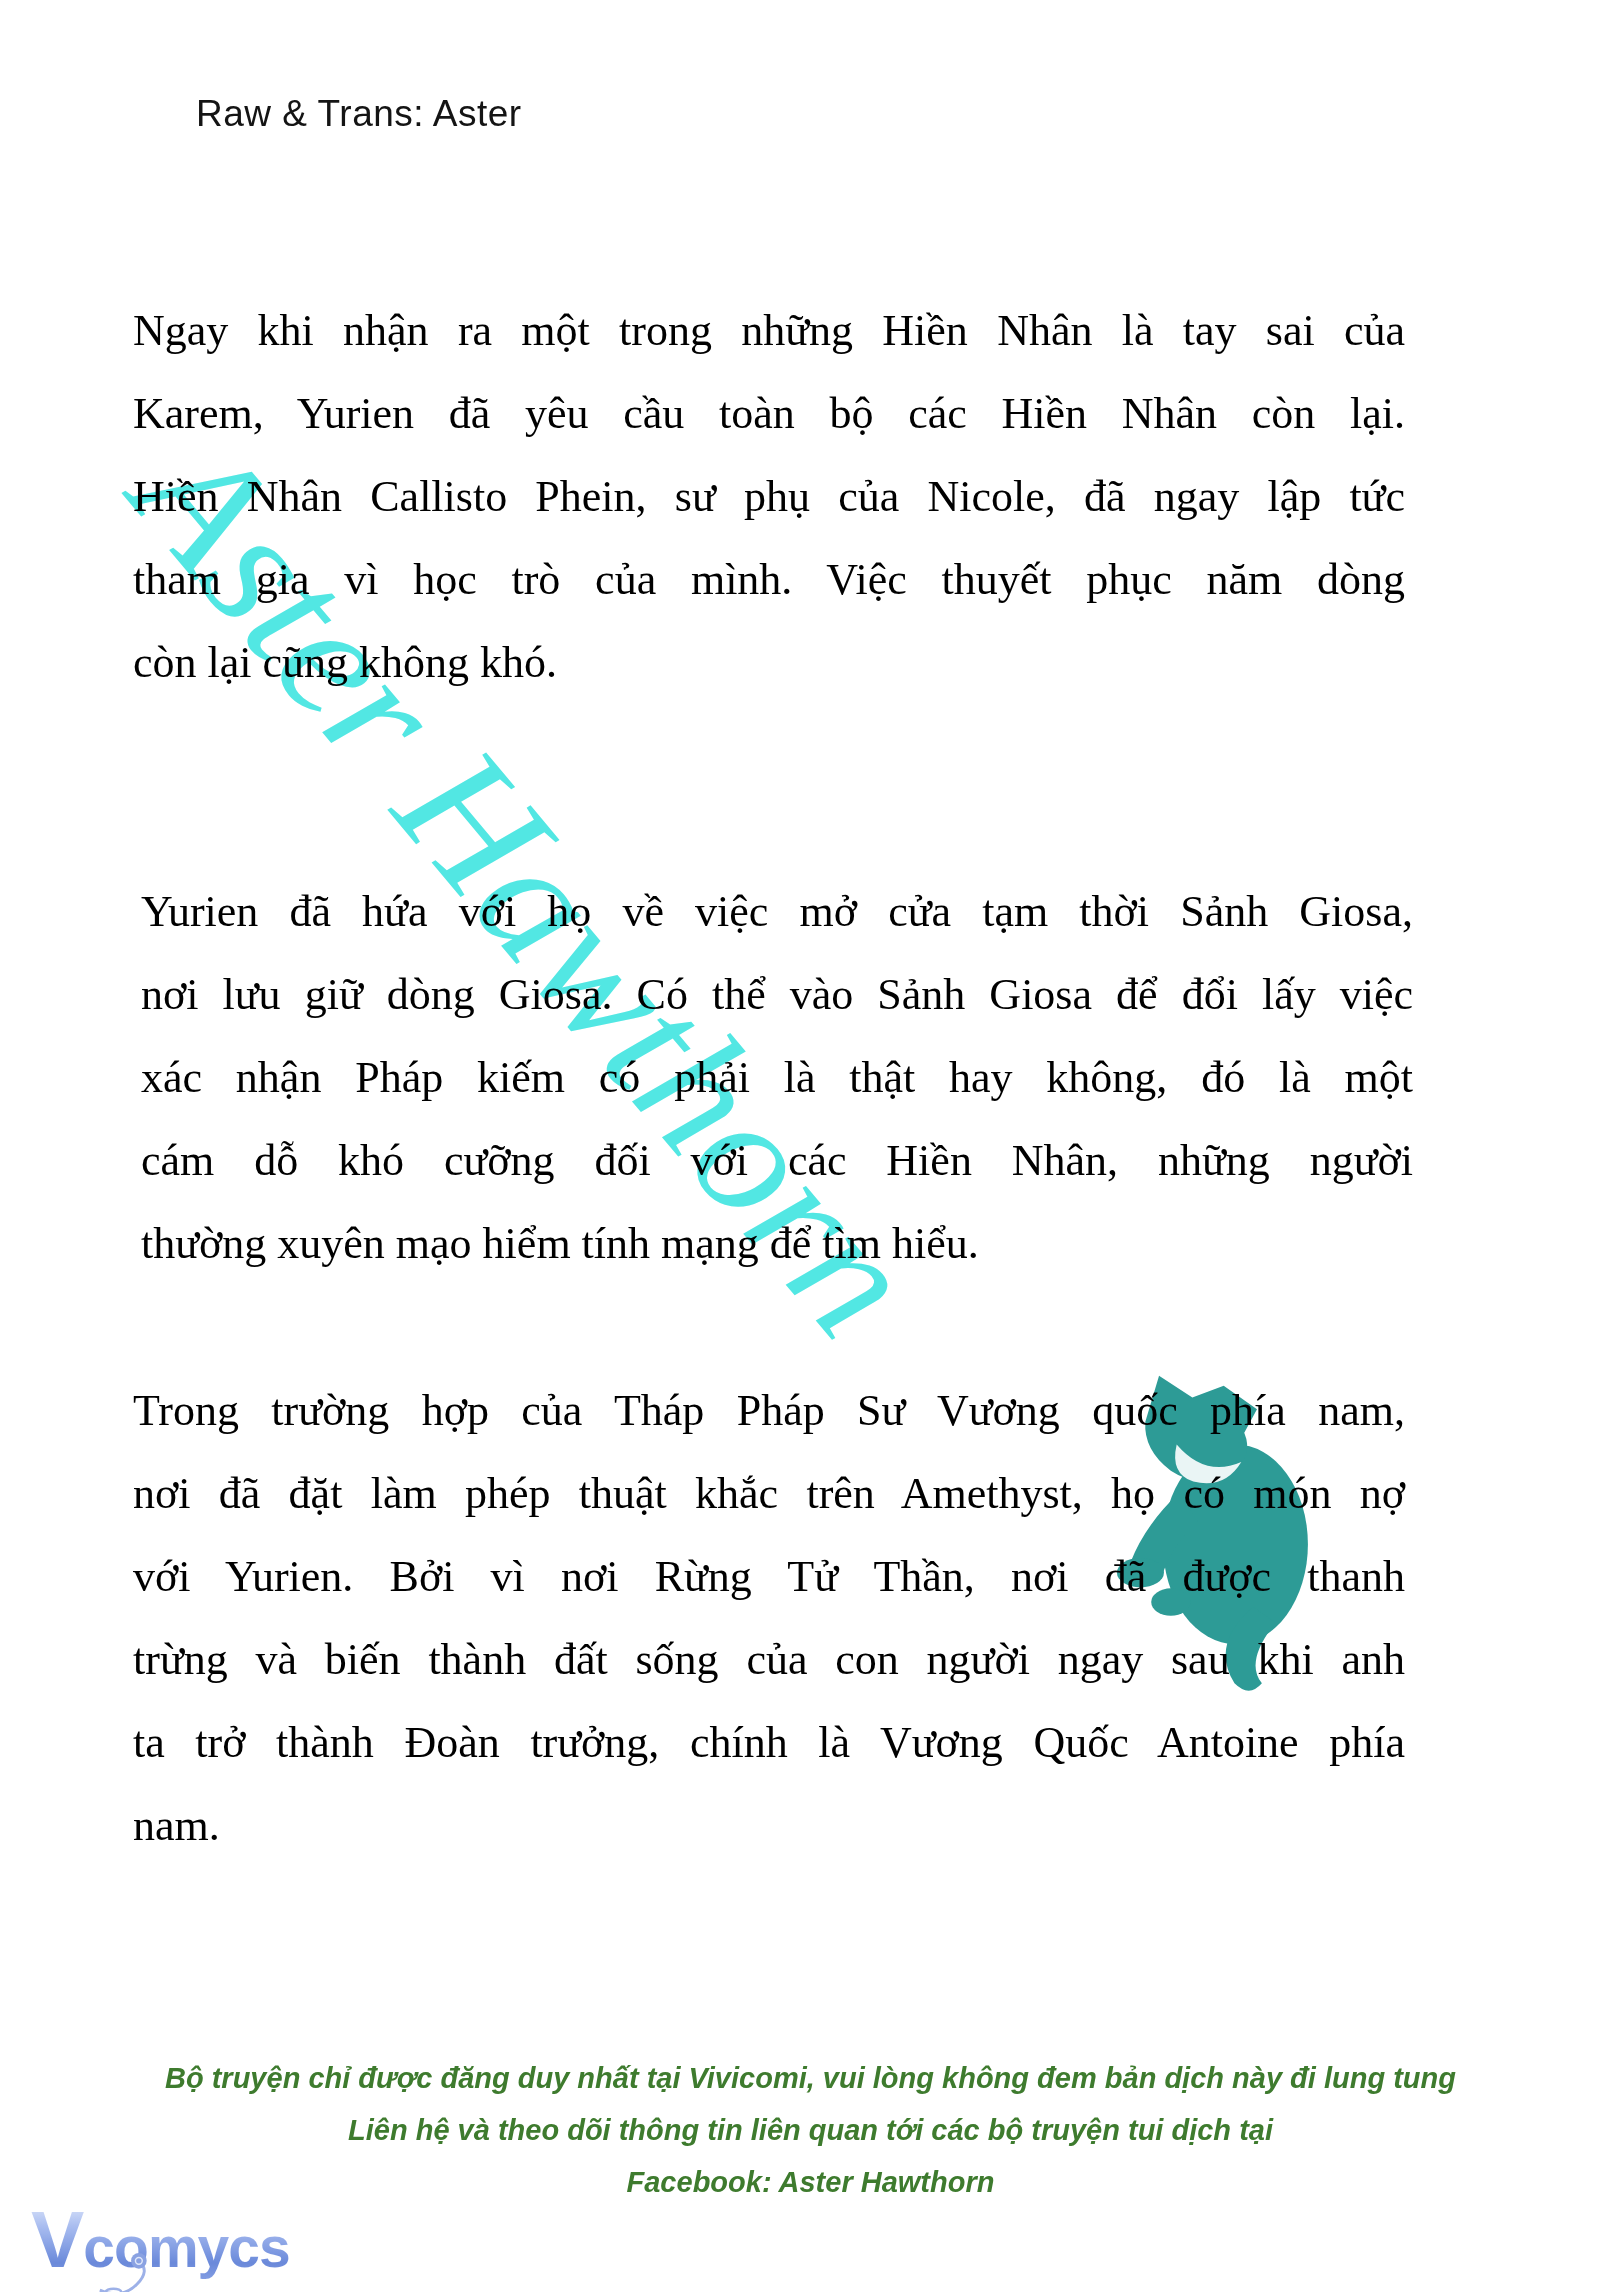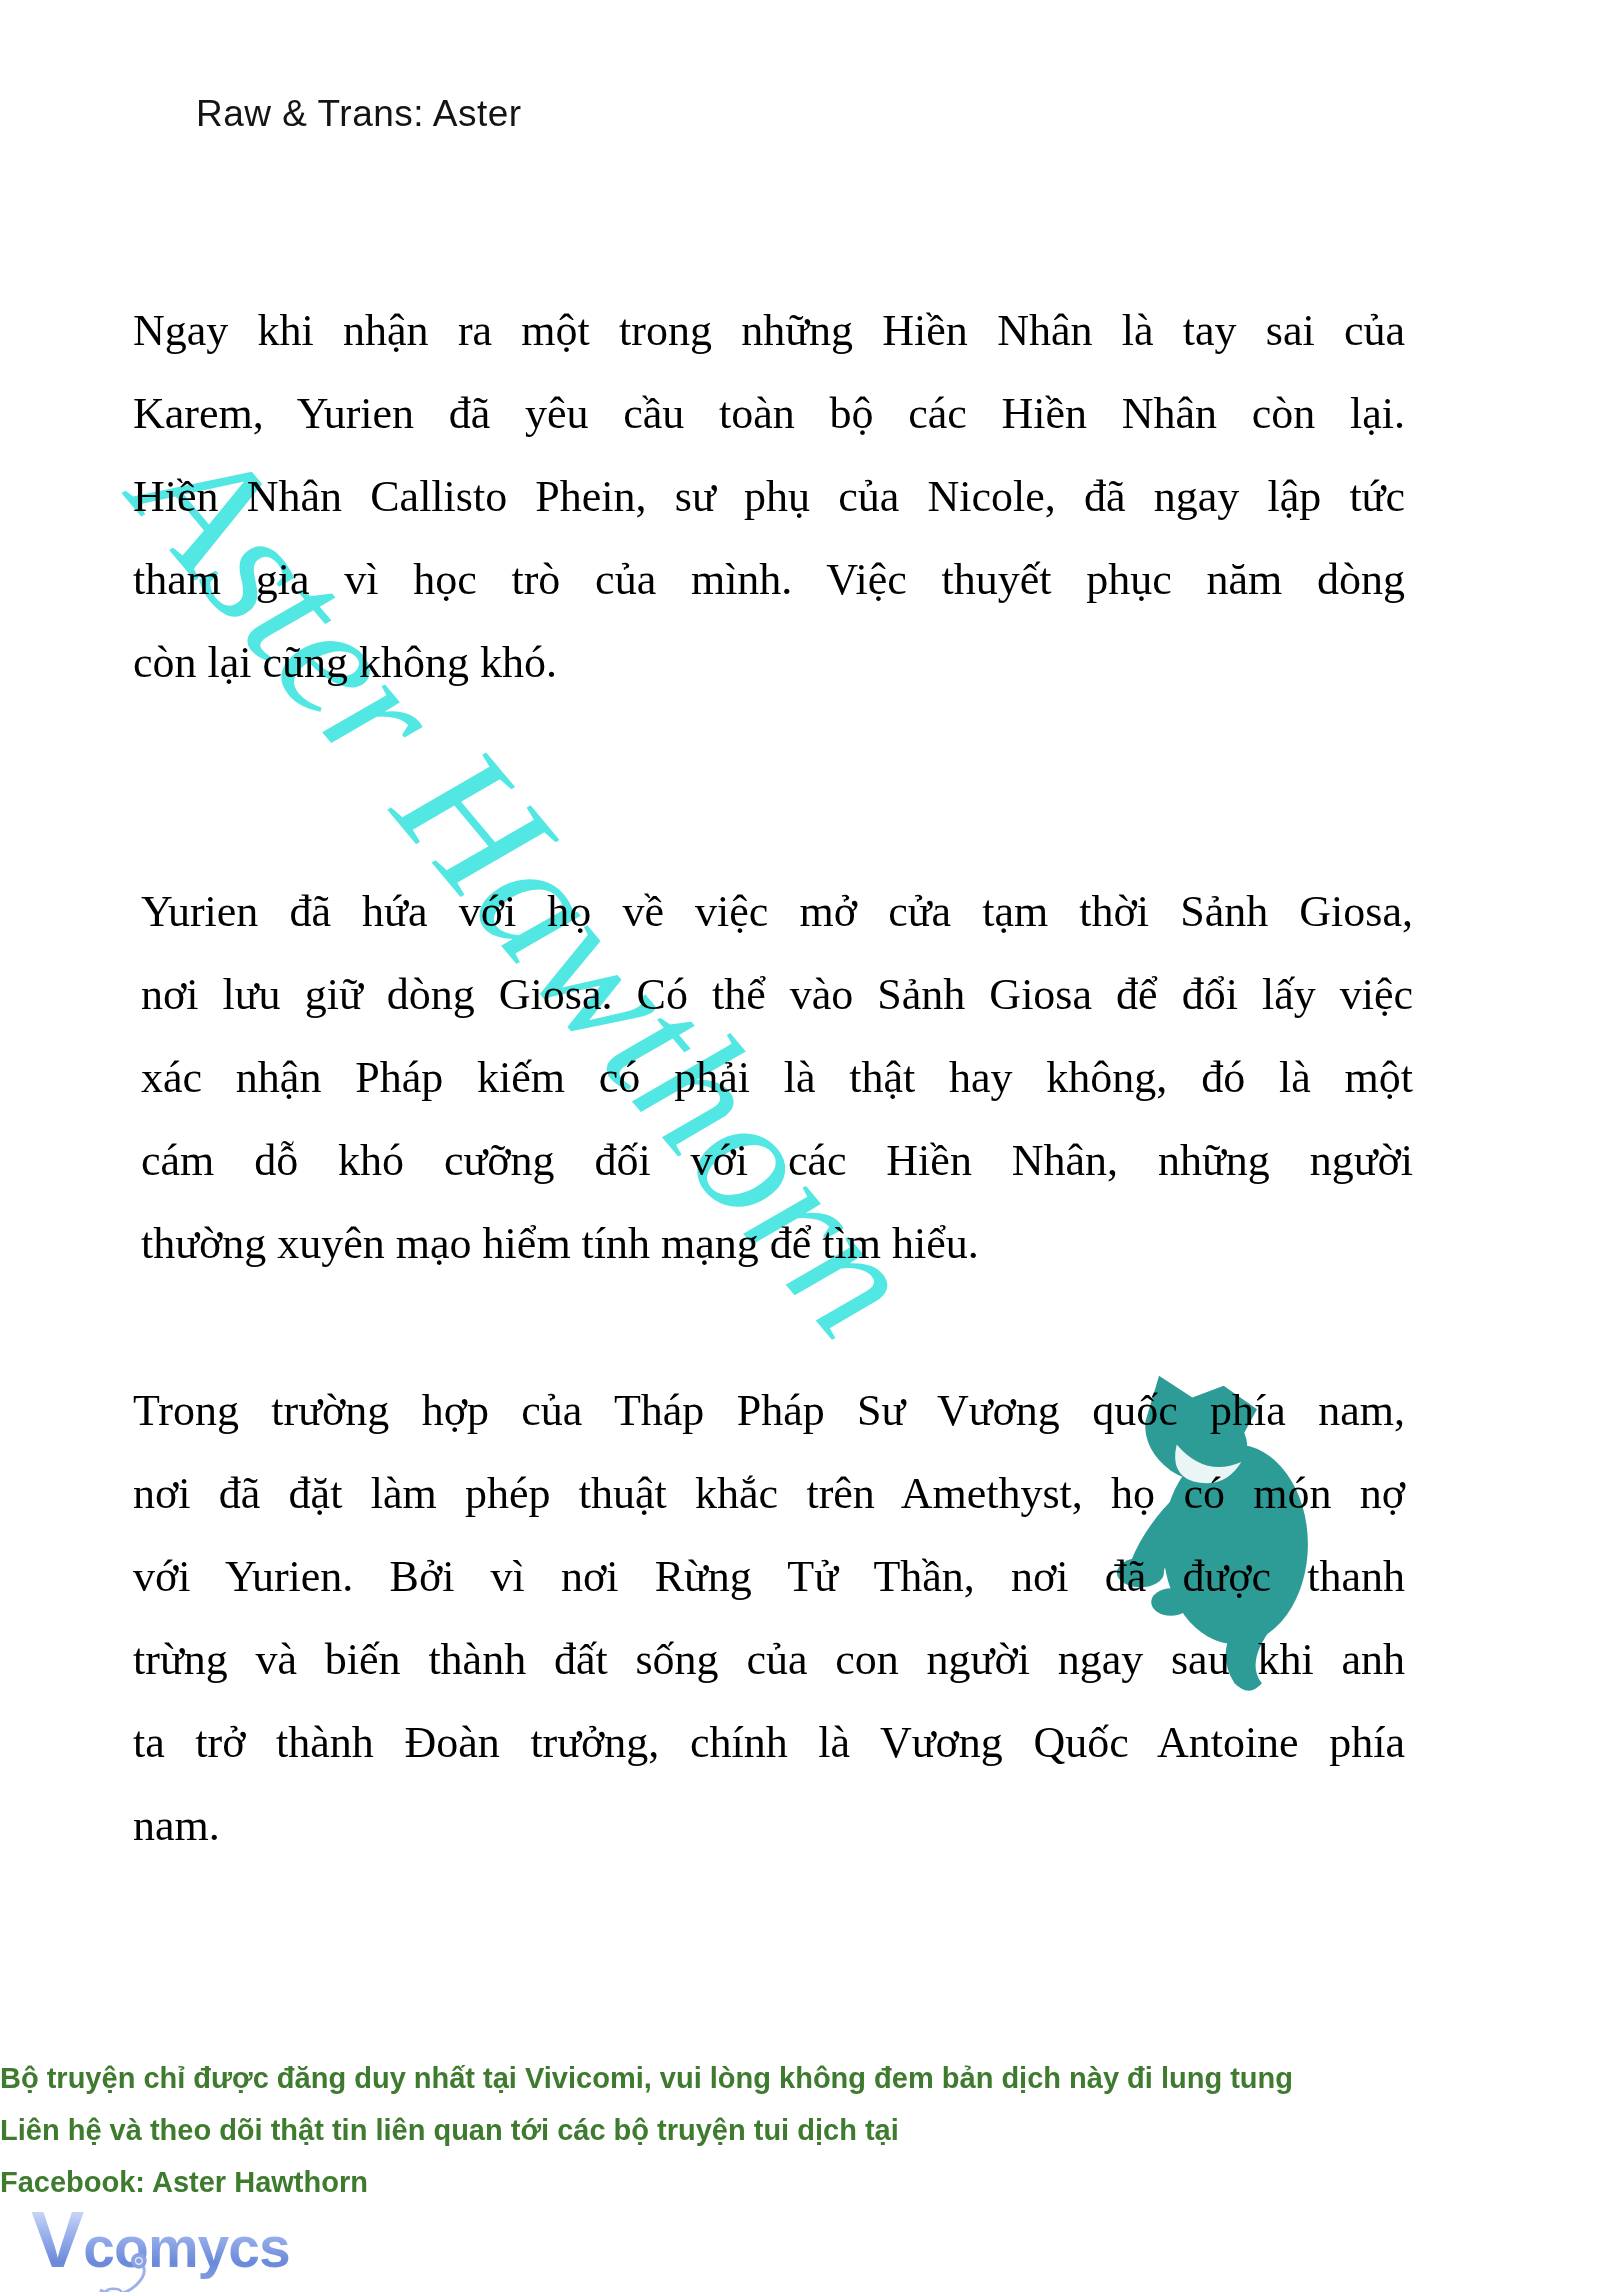--- a/index.html
+++ b/index.html
@@ -35,22 +35,22 @@
   .para .text-line { text-align:justify; text-align-last:justify; }
   .para .text-line:last-child { text-align-last:left; }
   #para1 { top:289px; }
   #para2 { top:870px;margin-left:8px; }
   #para3 { top:1369px; }
 
   
   .footer {
     position:absolute; left:0; top:2052px; width:1621px; z-index:2;
     font-family:"Liberation Sans", sans-serif;
-    font-weight:bold;
-    font-size:29px; line-height:52px; text-align:left;
+    font-style:italic; font-weight:bold;
+    font-size:29px; line-height:52px; text-align:center;
   }
 
   
   .logo {
     position:absolute; left:31px; top:2194px; z-index:2;
     font-family:"Liberation Sans", sans-serif;
     font-weight:700; white-space:nowrap;
   }
   .logo-text {
     display:inline-block;
@@ -99,21 +99,21 @@
     <div class="text-line">Trong trường hợp của Tháp Pháp Sư Vương quốc phía nam,</div>
     <div class="text-line">nơi đã đặt làm phép thuật khắc trên Amethyst, họ có món nợ</div>
     <div class="text-line">với Yurien. Bởi vì nơi Rừng Tử Thần, nơi đã được thanh</div>
     <div class="text-line">trừng và biến thành đất sống của con người ngay sau khi anh</div>
     <div class="text-line">ta trở thành Đoàn trưởng, chính là Vương Quốc Antoine phía</div>
     <div class="text-line">nam.</div>
   </div>
 
 <div class="footer" style="color: rgb(62, 123, 46);">
     <div class="text-line">Bộ truyện chỉ được đăng duy nhất tại Vivicomi, vui lòng không đem bản dịch này đi lung tung</div>
-    <div class="text-line">Liên hệ và theo dõi thật tin liên quan tới các bộ truyện tui dịch tại</div>
+    <div class="text-line">Liên hệ và theo dõi thông tin liên quan tới các bộ truyện tui dịch tại</div>
     <div class="text-line">Facebook: Aster Hawthorn</div>
   </div>
 
 <div class="logo">
   <span class="logo-text"><span class="logo-v">V</span><span class="logo-rest">comycs</span></span>
   <svg class="logo-rose" width="82" height="47" viewBox="0 0 84 48">
     <path d="M8 40 Q30 50 46 34 Q60 20 48 10" fill="none" stroke="#9db1e8" stroke-width="3"></path>
     <circle cx="48" cy="10" r="8" fill="#8aa2e2"></circle>
     <circle cx="48" cy="10" r="3.5" fill="none" stroke="#dfe7fa" stroke-width="1.5"></circle>
     <ellipse cx="22" cy="42" rx="8" ry="3.5" fill="none" stroke="#9db1e8" stroke-width="2.5"></ellipse>

